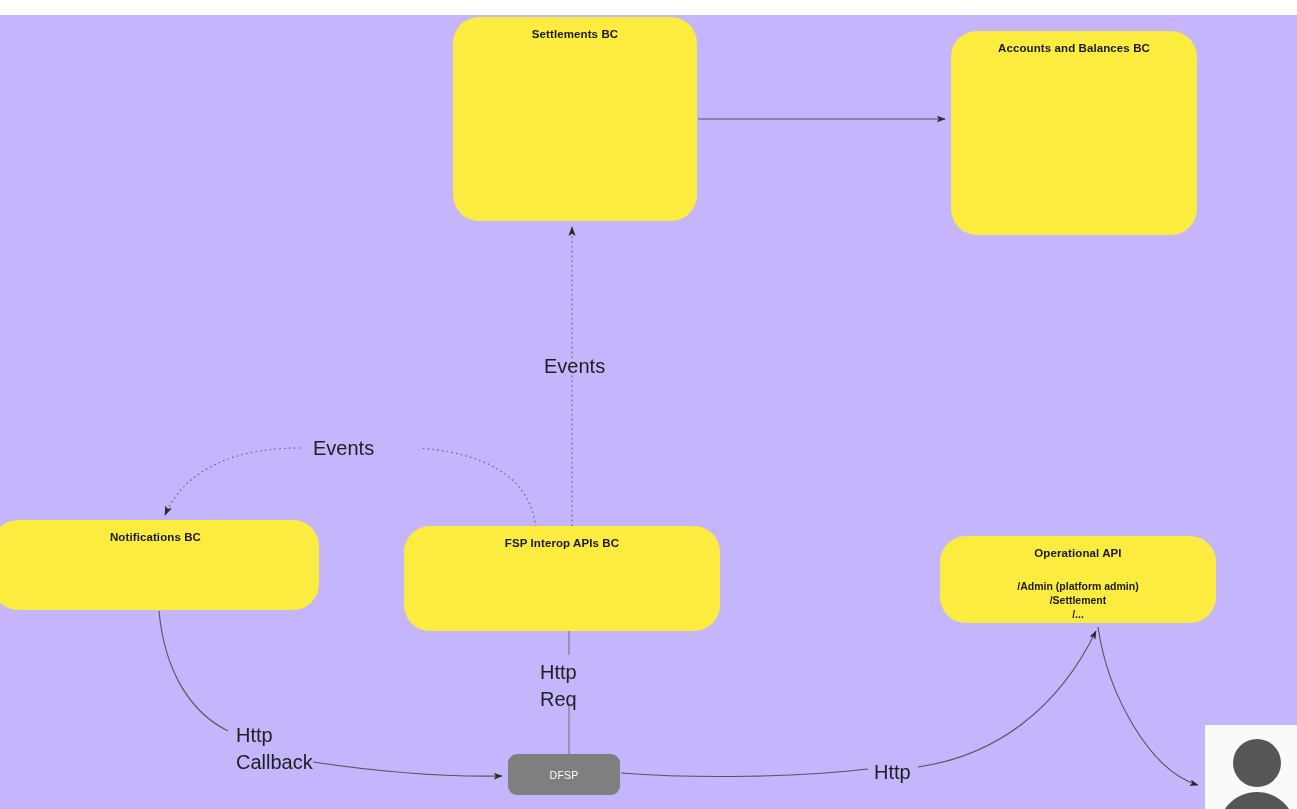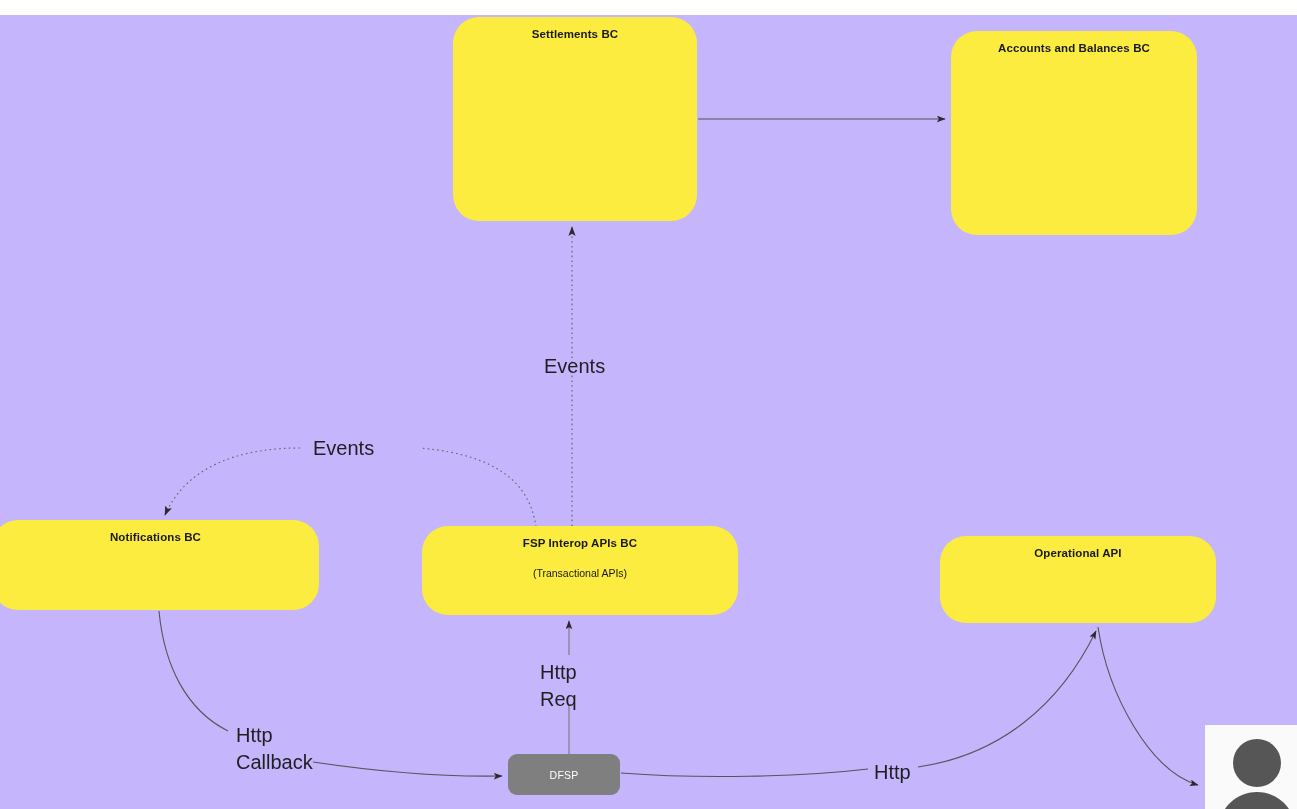--- a/index.html
+++ b/index.html
@@ -51,21 +51,21 @@
   .node .sub-bold {
     font-size: 10.5px;
     font-weight: bold;
     line-height: 1.35;
     margin-top: 17px;
     white-space: pre-line;
   }
   #node-settlements { left: 453px; top: 2px; width: 244px; height: 204px; }
   #node-accounts    { left: 951px; top: 16px; width: 246px; height: 204px; }
   #node-notifications { left: -8px; top: 505px; width: 327px; height: 90px; border-radius: 26px; }
-  #node-fsp         { left: 422px; top: 511px; width: 316px; height: 89px; }
+  #node-fsp         { left: 404px; top: 511px; width: 316px; height: 105px; }
   #node-operational { left: 940px; top: 521px; width: 276px; height: 87px; }
   #node-dfsp {
     position: absolute;
     left: 508px; top: 739px; width: 112px; height: 41px;
     background: #7f7f7f;
     border-radius: 9px;
     color: #ffffff;
     display: flex;
     align-items: center;
     justify-content: center;
@@ -145,25 +145,27 @@
   <div class="node" id="node-accounts">
     <div class="title">Accounts and Balances BC</div>
   </div>
 
   <div class="node" id="node-notifications">
     <div class="title">Notifications BC</div>
   </div>
 
   <div class="node" id="node-fsp">
     <div class="title">FSP Interop APIs BC</div>
-    <div class="sub">(Transactional APIs)</div>
   </div>
 
   <div class="node" id="node-operational">
     <div class="title">Operational API</div>
+    <div class="sub-bold">/Admin (platform admin)
+/Settlement
+/...</div>
   </div>
 
   <div id="node-dfsp">
     <span>DFSP</span>
   </div>
 
   <div class="edge-label" id="label-events-vertical">Events</div>
 
   <div class="edge-label" id="label-events-arc">Events</div>
 

